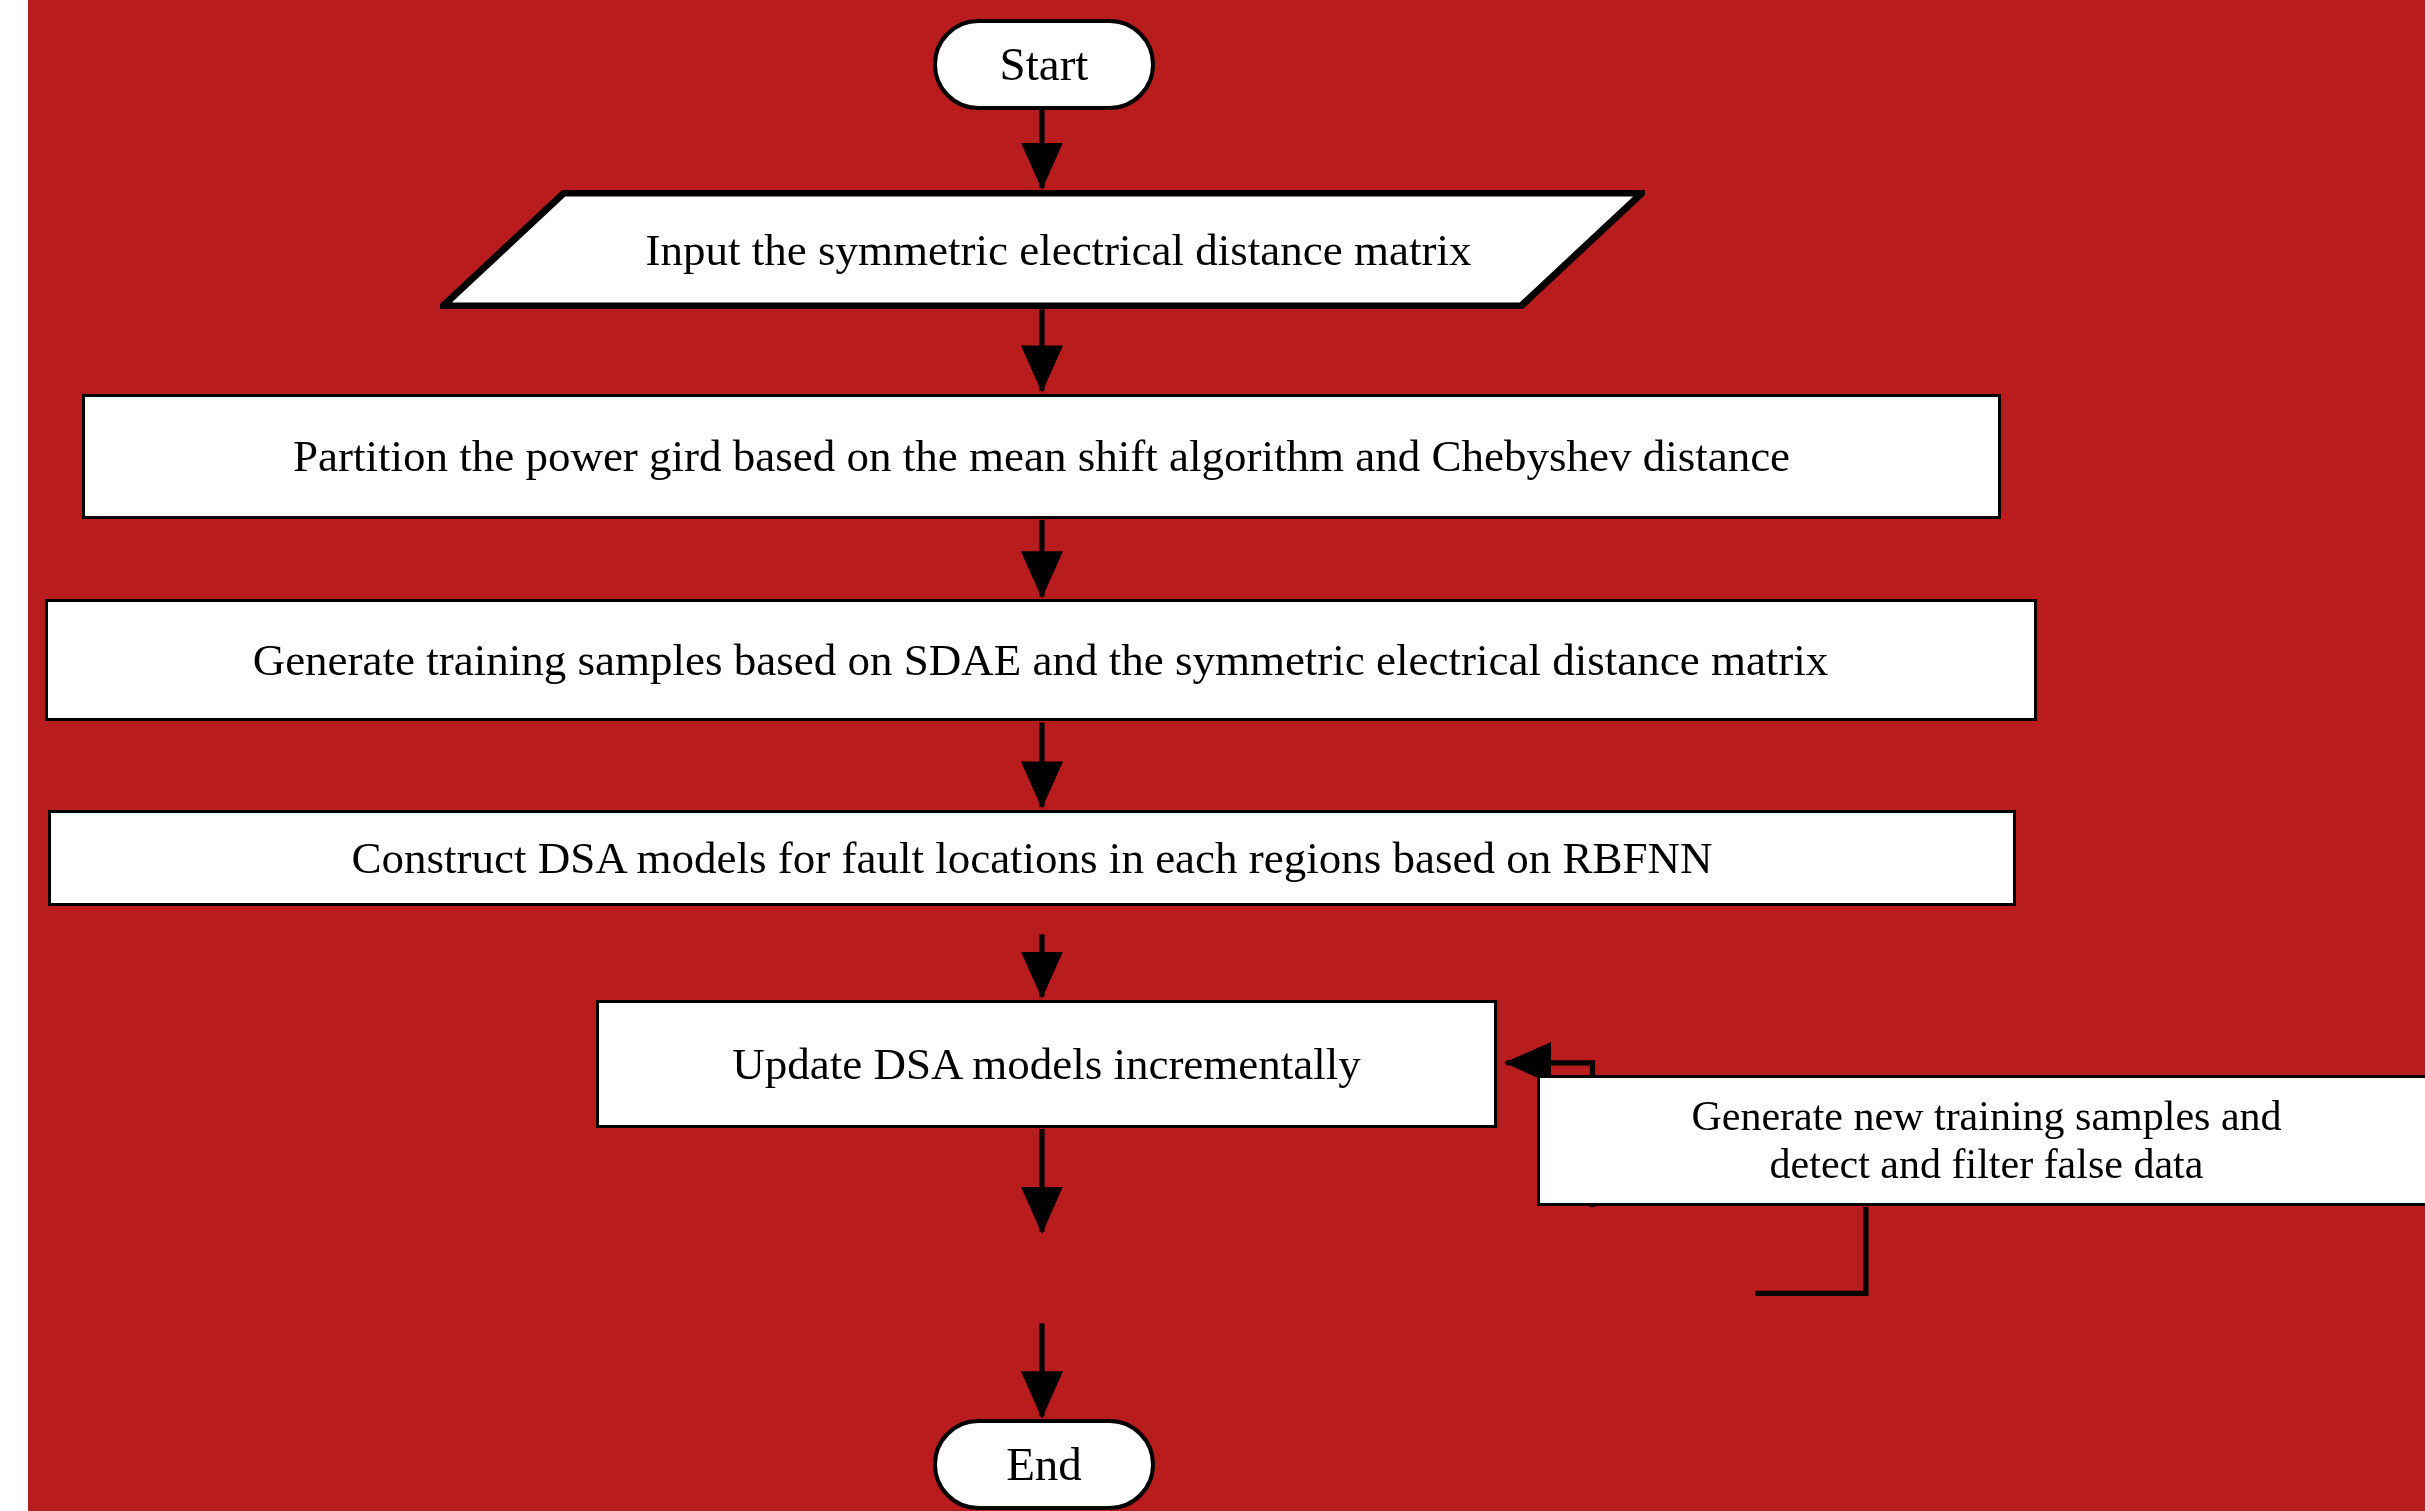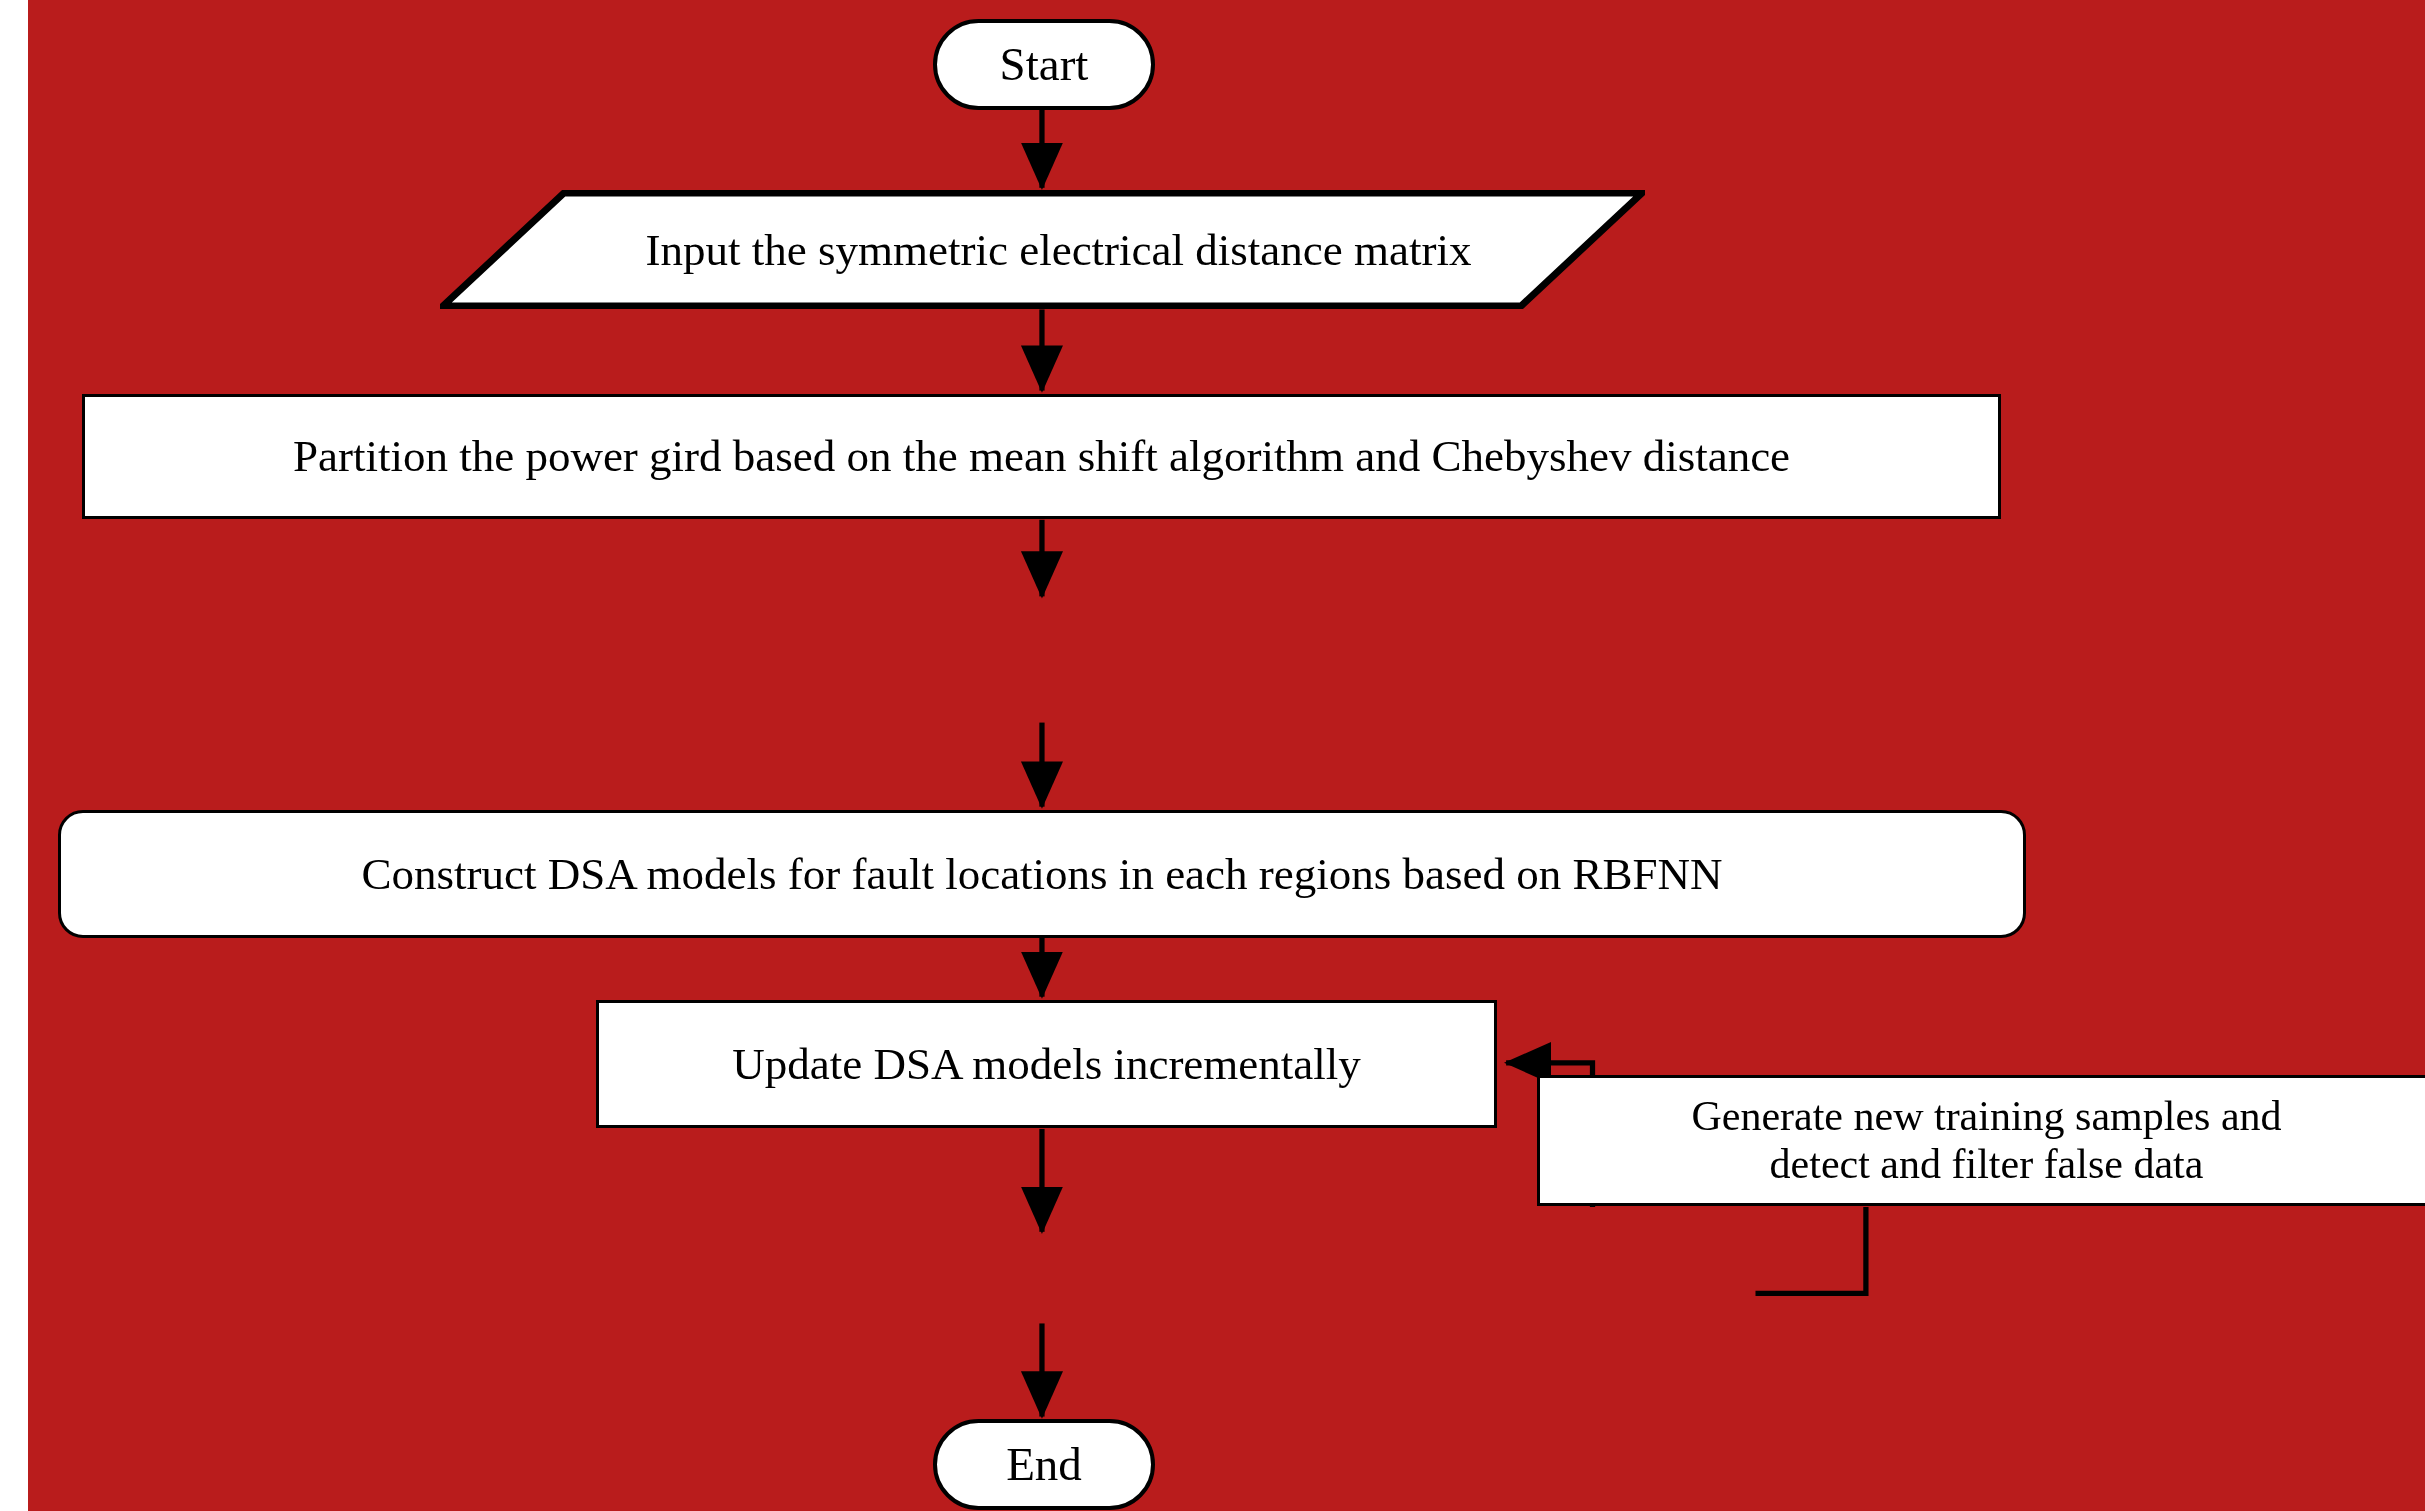--- a/index.html
+++ b/index.html
@@ -68,21 +68,21 @@
     justify-content: center;
     color: #000000;
     text-align: center;
   }
   .t-start  { left: 905px; top: 19px;   width: 222px;  height: 91px; font-size: 47px; }
   .t-end    { left: 905px; top: 1419px; width: 222px;  height: 91px; font-size: 47px; }
   .p-input  { left: 412px;  top: 190px;  width: 1205px; height: 119px; }
   .p-input .para-label { font-size: 45px; }
   .b-partition { left: 54px;  top: 394px;  width: 1919px; height: 125px; font-size: 45px; }
   .b-generate  { left: 16.5px;  top: 599px;  width: 1992px; height: 122px; font-size: 45px; }
-  .b-construct { left: 30px;  top: 810px; width: 1968px; height: 128px; font-size: 45px; border-radius: 25px; }
+  .b-construct { left: 20px;  top: 810px; width: 1968px; height: 96px; font-size: 45px; }
   .b-update    { left: 568px; top: 1000px; width: 901px; height: 128px; font-size: 45px; }
   .b-feedback  { left: 1509px; top: 1075px; width: 899px; height: 131px; font-size: 42px; }
   .b-obtain    { left: 312px; top: 1235px; width: 1413px; height: 87px; font-size: 45px; }
 </style>
 </head>
 <body>
 
 <div id="canvas">
 
   <svg id="edges" viewBox="0 0 3230 2013" xmlns="http://www.w3.org/2000/svg">
@@ -123,20 +123,23 @@
     </svg>
     <div class="para-label">
       <span>Input the symmetric electrical distance matrix</span>
     </div>
   </div>
 
   <div class="node proc b-partition">
     <span>Partition the power gird based on the mean shift algorithm and Chebyshev distance</span>
   </div>
 
+  <div class="node proc b-generate">
+    <span>Generate training samples based on SDAE and the symmetric electrical distance matrix</span>
+  </div>
 
   <div class="node proc b-construct">
     <span>Construct DSA models for fault locations in each regions based on RBFNN</span>
   </div>
 
   <div class="node proc b-update">
     <span>Update DSA models incrementally</span>
   </div>
 
   <div class="node proc b-feedback">

